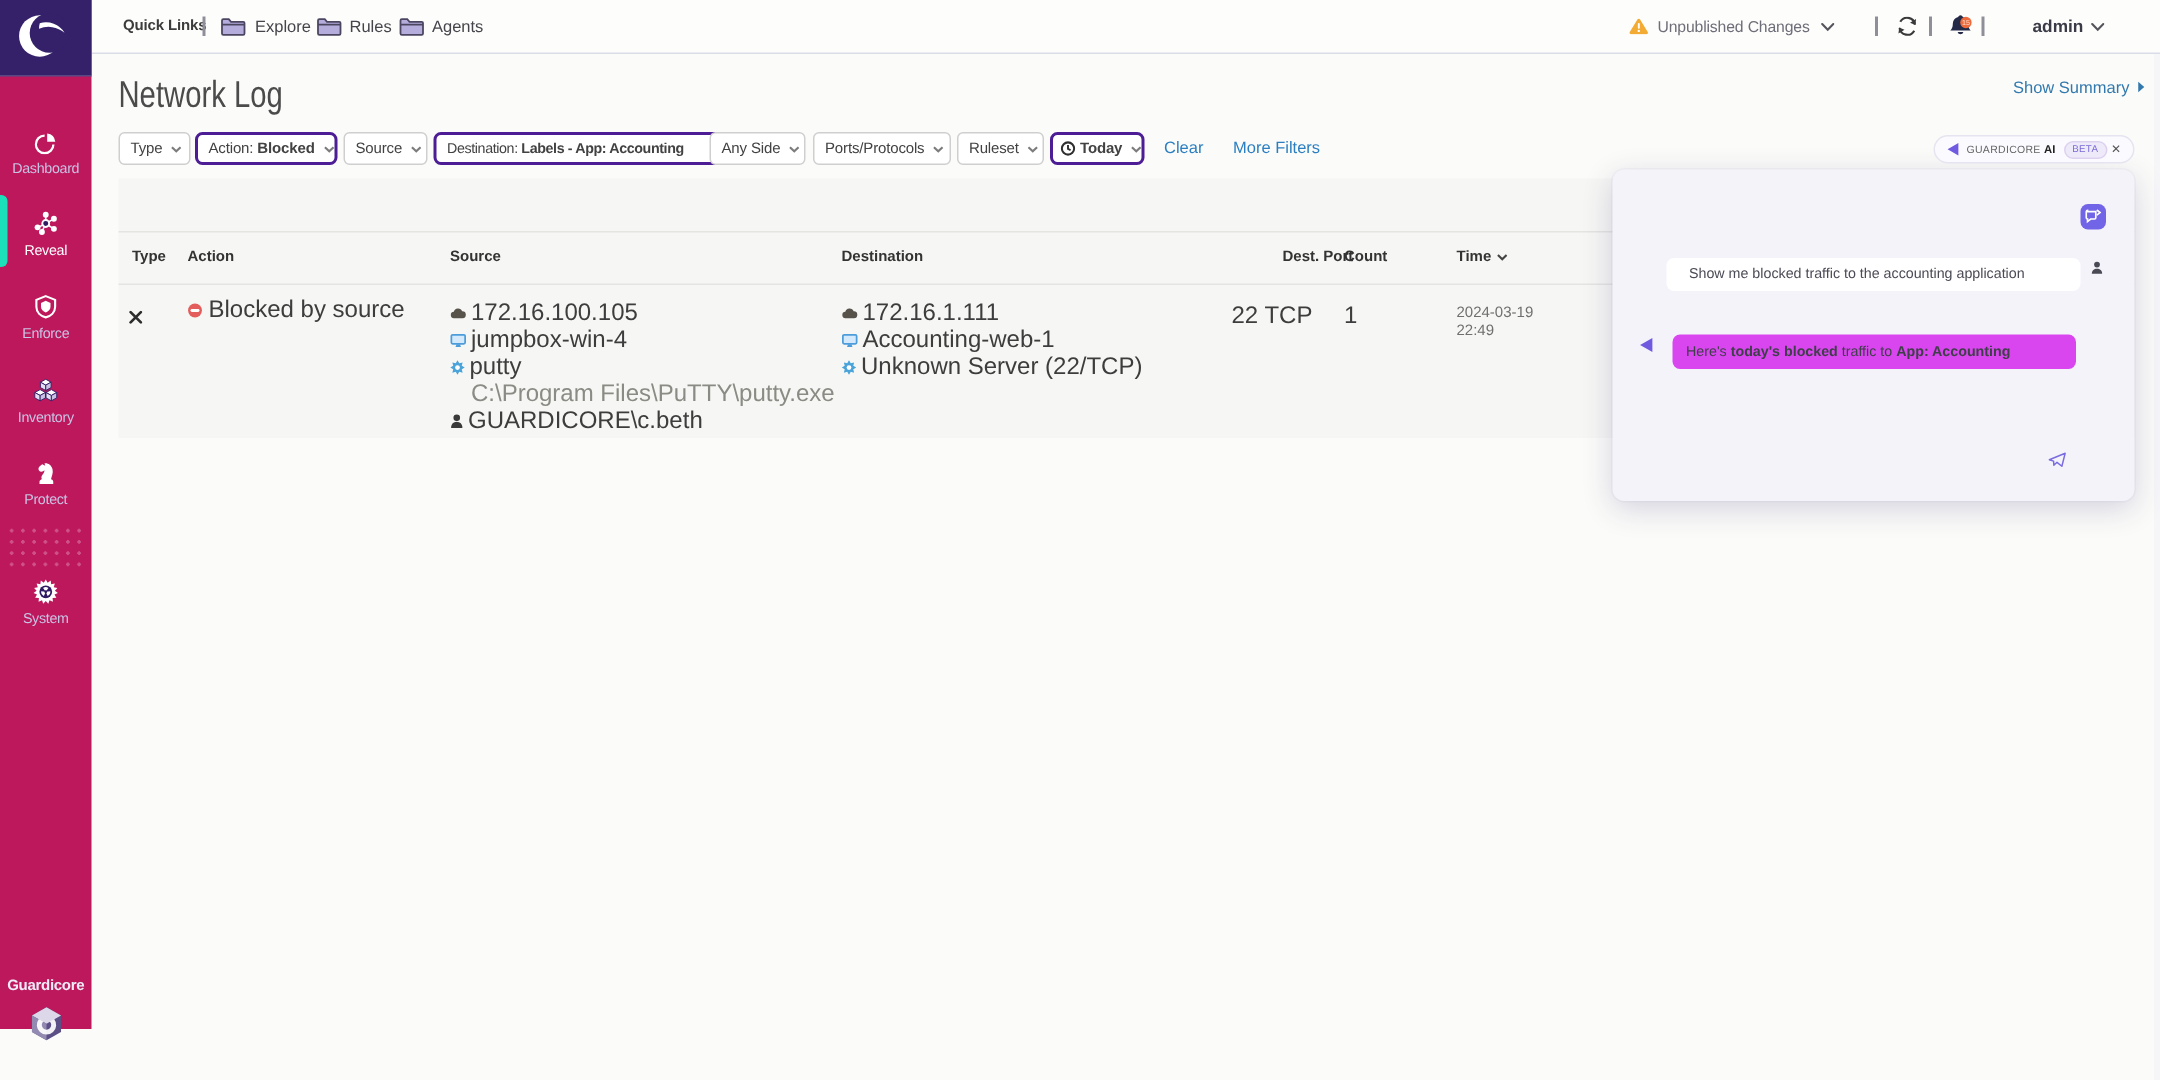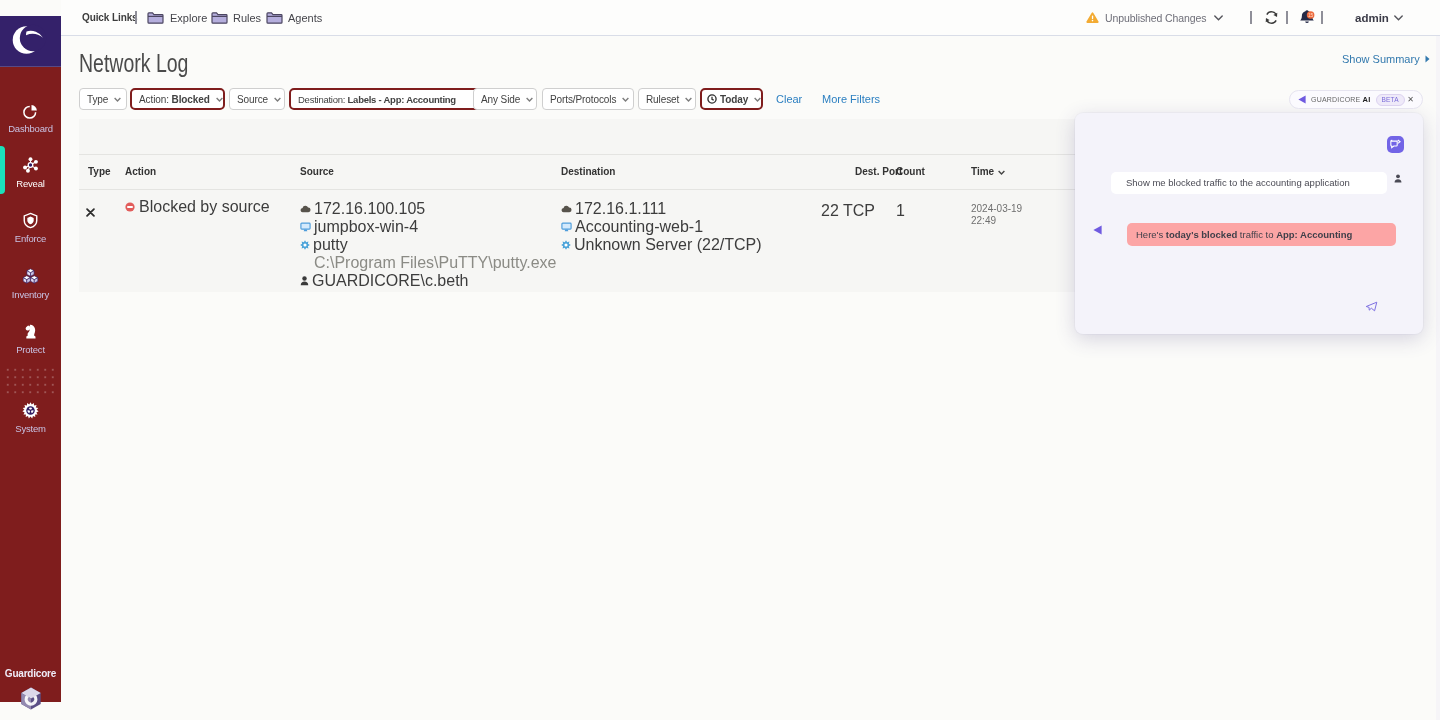--- a/index.html
+++ b/index.html
@@ -1,21 +1,21 @@
 <!DOCTYPE html>
 <html><head>
 <meta charset="utf-8">
 <style>
   * { margin:0; padding:0; box-sizing:border-box; }
   html,body { width:1440px; height:720px; overflow:hidden; }
   body { font-family:"Liberation Sans", sans-serif; background:#fbfbf9; position:relative; }
   #app { position:relative; width:1440px; height:720px; }
 
   
-  #sidebar { position:absolute; left:0; top:16px; width:61px; height:686px; background:#7f1d1d; z-index:5; }
+  #sidebar { position:absolute; left:0; top:0; width:61px; height:686px; background:#be185d; z-index:5; }
   #logoBlock { position:absolute; left:0; top:0; width:61px; height:51px; background:#34216a; border-bottom:1px solid rgba(255,255,255,0.18); }
   .navItem { position:absolute; left:0; width:61px; text-align:center; color:#c9c3e4; font-size:9.5px; letter-spacing:-0.2px; }
   .navItem .ico { display:block; margin:0 auto 4px; }
   .navItem.active { color:#ffffff; }
   .tealbar { position:absolute; left:0; top:130px; width:5px; height:48px; background:#1be0ba; border-radius:0 4px 4px 0; }
   #dots { position:absolute; left:4px; top:350px; width:54px; height:29px;
     background-image:radial-gradient(circle, rgba(255,255,255,0.25) 1px, transparent 1.3px);
     background-size:7.5px 7.5px; }
   #gcText { position:absolute; left:0; top:652px; width:61px; text-align:center; color:#efecf8; font-size:10px; font-weight:bold; letter-spacing:-0.2px; }
 
@@ -24,21 +24,21 @@
   .tbitem { position:absolute; top:0; height:35px; display:flex; align-items:center; color:#45454b; font-size:11px; }
 
   
   #h1 { position:absolute; left:79px; top:49px; font-size:25px; color:#4b4b4b; font-weight:normal;
         transform:scaleX(0.78); transform-origin:left top; white-space:nowrap; }
   #showSummary { position:absolute; left:1342px; top:53px; font-size:11px; color:#3279ae; }
 
   
   .pill { position:absolute; top:88px; height:22px; background:#fff; border:1px solid #cfcfcf; border-radius:4px;
     display:flex; align-items:center; padding:0 8px 0 7px; font-size:10px; color:#424242; white-space:nowrap; letter-spacing:-0.1px; }
-  .pill.active { border:2px solid #7f1d1d; border-radius:5px;justify-content:space-between; }
+  .pill.active { border:2px solid #4c1d95; border-radius:5px;justify-content:space-between; }
   .pill b { font-weight:bold; }
   .caret { display:inline-block; margin-left:auto; padding-left:6px; line-height:0; }
   .link { position:absolute; top:93px; font-size:11px; color:#2b7fc1; }
 
   
   #aichip { position:absolute; left:1289px; top:90px; width:134px; height:19px; background:#fbfafe; border:1px solid #e6e4f0;
     border-radius:10px; display:flex; align-items:center; padding:0 8px; z-index:6; white-space:nowrap; }
 
   
   #table { position:absolute; left:79px; top:119px; width:1344px; height:173px; background:#f6f6f4; }
@@ -48,21 +48,21 @@
   .srcline { display:flex; align-items:center; height:18px; }
   .srcline svg { margin-right:3px; flex:none; }
   .gray { color:#8b8b85; }
 
   
   #panel { position:absolute; left:1075px; top:113px; width:348px; height:221px; background:#f4f3fa; border-radius:8px;
     box-shadow:0 5px 20px rgba(60,50,120,0.20), 0 0 0 1px rgba(120,110,180,0.05); z-index:5; }
   #pbtn { position:absolute; left:312px; top:23px; width:17px; height:17px; background:#7264e6; border-radius:5px; }
   #umsg { position:absolute; left:36px; top:59px; width:276px; height:22px; background:#fff; border-radius:5px;
     font-size:9.5px; color:#4b4b55; line-height:22px; padding-left:15px; }
-  #amsg { position:absolute; left:52px; top:110px; width:269px; height:23px; background:#fca5a5; border-radius:5px;
+  #amsg { position:absolute; left:40px; top:110px; width:269px; height:23px; background:#d946ef; border-radius:5px;
     font-size:9.5px; color:#3f3f49; line-height:23px; padding-left:9px; }
   #inputbox { position:absolute; left:36px; top:180px; width:274px; height:24px; background:#fff; border:1px solid #d9d6ea; border-radius:4px;
     font-size:9.5px; color:#9b98ad; line-height:22px; padding-left:9px; }
 </style>
 </head>
 <body>
 <div id="app">
 
   <div id="topbar">
     <div class="tbitem" style="left:21px; font-weight:bold; font-size:10px; color:#3c3c3c; letter-spacing:-0.1px;">Quick Links</div>

